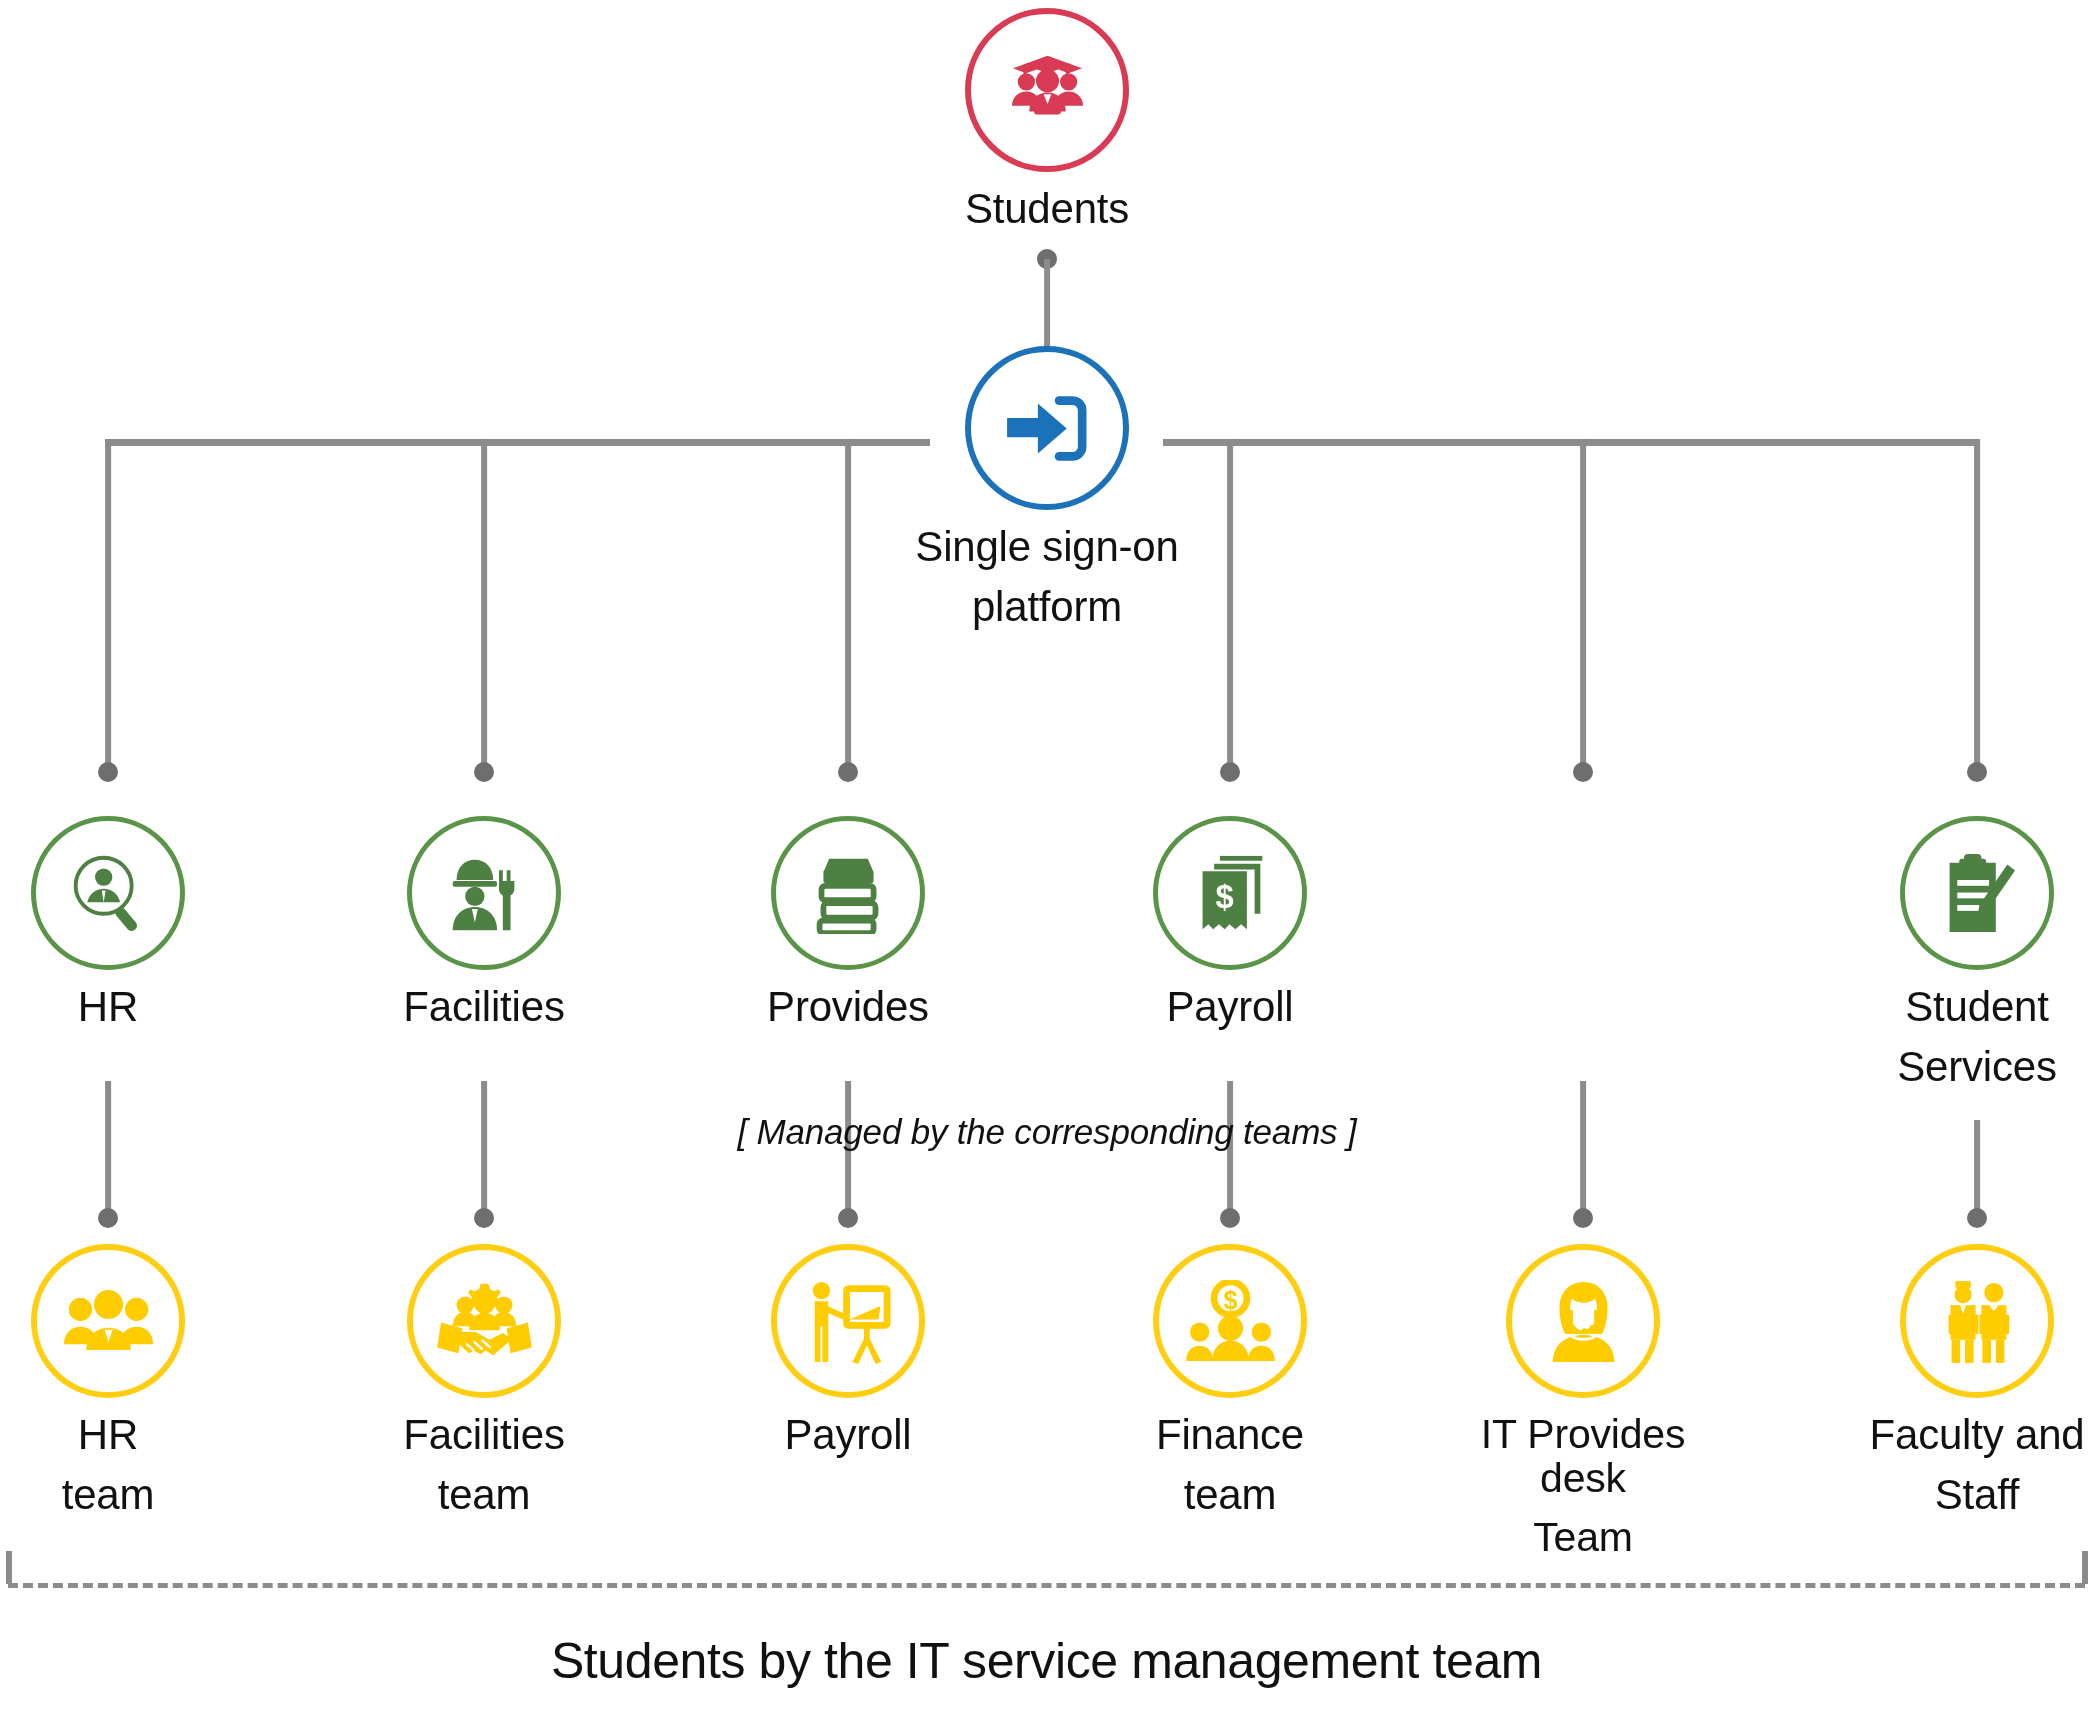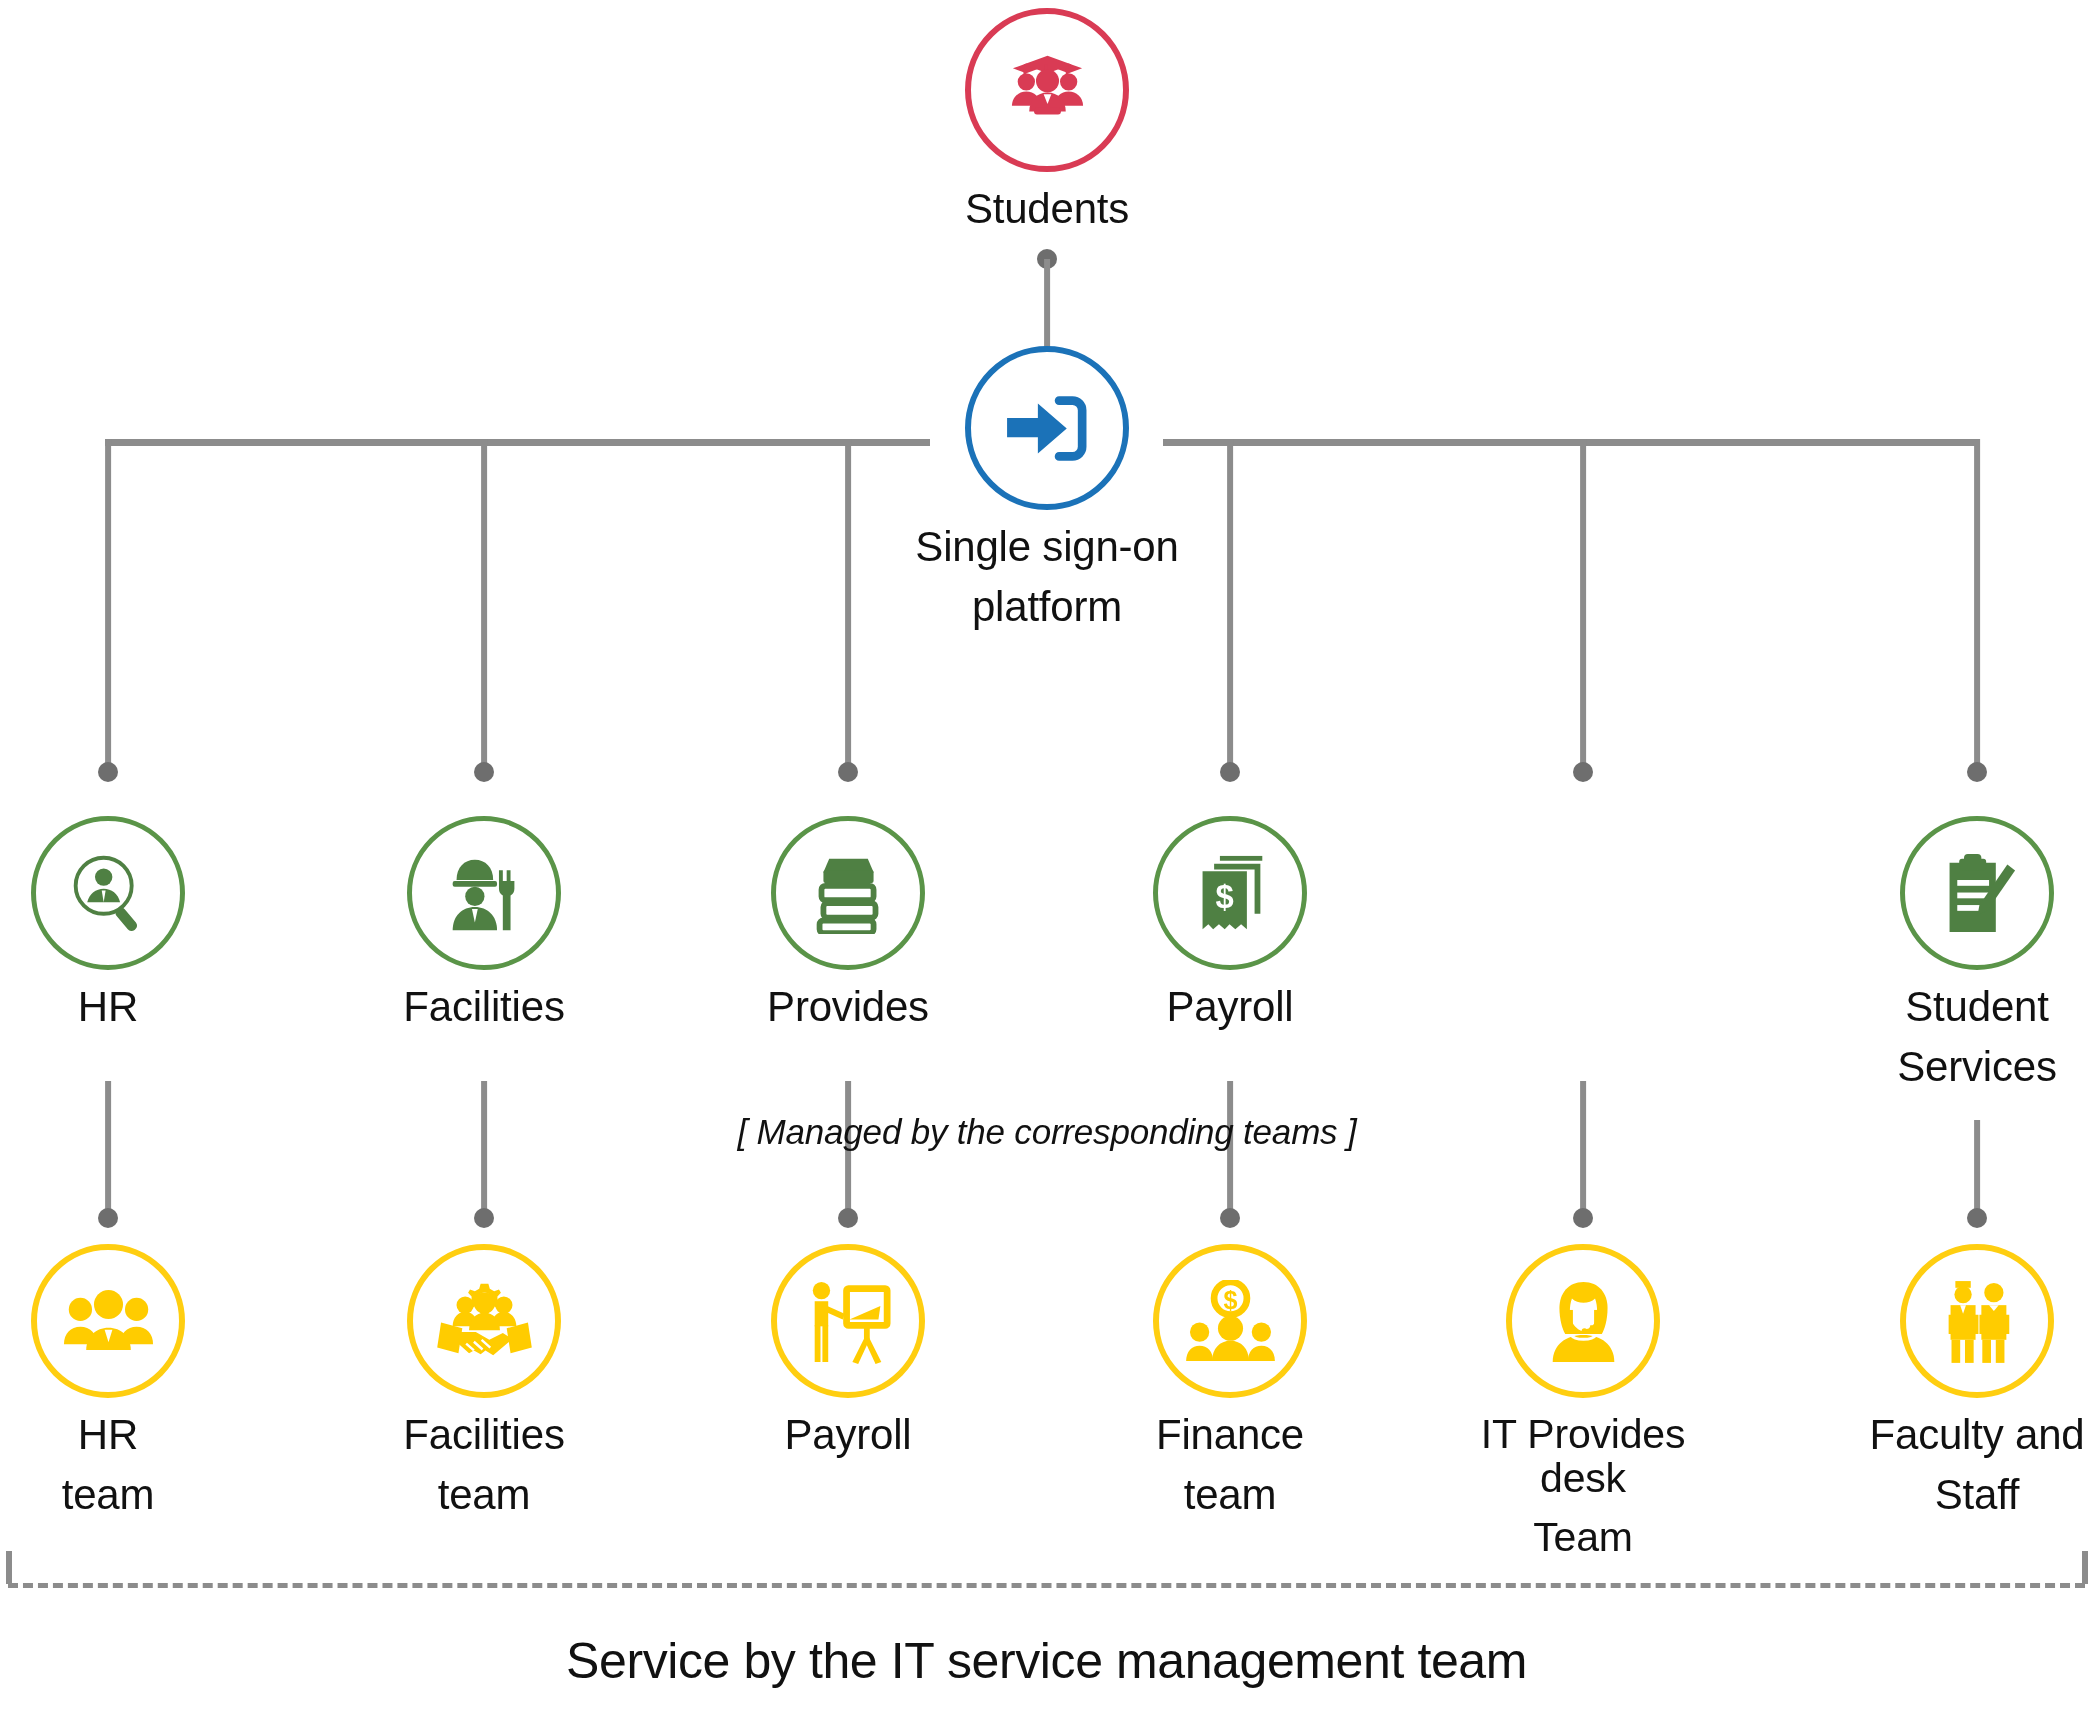--- a/index.html
+++ b/index.html
@@ -347,16 +347,16 @@
         </svg>
       </span>
     </div>
     <div class="label">Faculty and</div>
     <div class="label">Staff</div>
   </div>
 
   <div class="bracket-tick" style="left:5.8px;top:1551px;"></div>
   <div class="bracket-tick" style="left:2082px;top:1551px;"></div>
   <div class="dashed" style="top:1583px;"></div>
-  <div class="footer-text" style="top:1632px;">Service by the IT service management team</div>
+  <div class="footer-text" style="top:1632px;">Students by the IT service management team</div>
 
 </div>
 
 
 </body></html>

